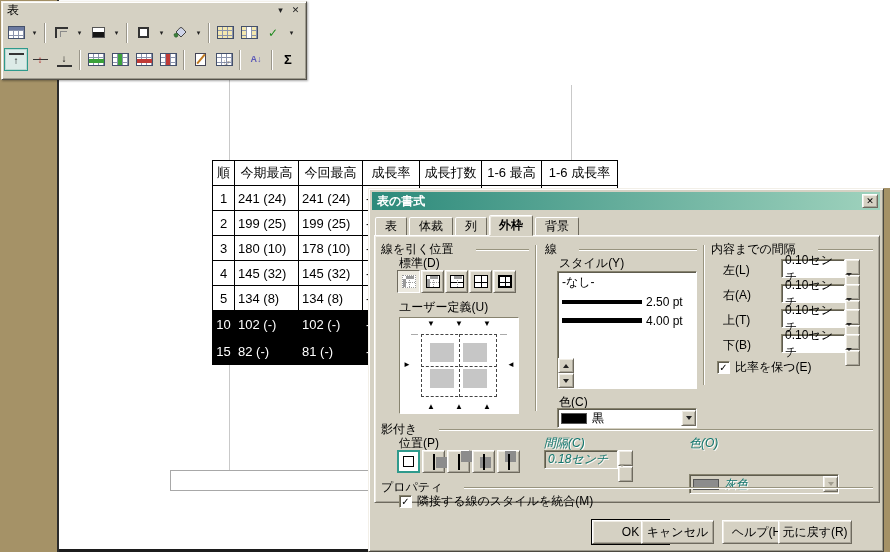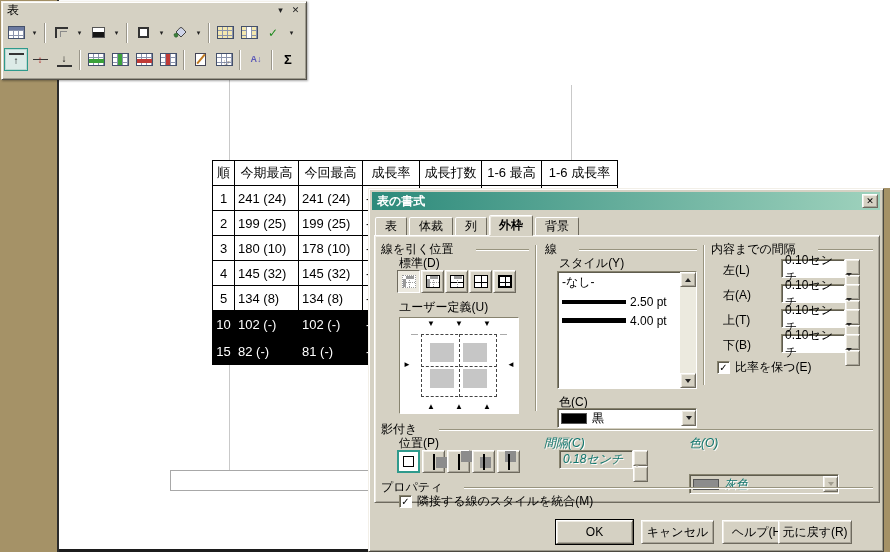--- a/index.html
+++ b/index.html
@@ -91,21 +91,21 @@
   #preview { left:30px; top:128px; width:120px; height:97px; }
   #preview .box { position:absolute; inset:0; background:#fff; border:1px solid; border-color:#87836f #ffffff #ffffff #87836f; }
   #preview .frame { position:absolute; left:22px; right:22px; top:17px; bottom:17px; border:1px dashed #444; }
   #preview .cx { position:absolute; left:22px; right:22px; top:50%; border-top:1px dashed #444; }
   #preview .cy { position:absolute; top:17px; bottom:17px; left:50%; border-left:1px dashed #444; }
   #preview .q { position:absolute; width:24px; height:19px; background:#c6c6c6; }
   #preview .ar { position:absolute; font-size:8px; line-height:1; color:#000; }
   #preview .tick { position:absolute; width:7px; height:1px; background:#aaa; }
 
   
-  #style-list { left:188px; top:82px; width:140px; height:118px; background:#fff; border:1px solid; border-color:#87836f #ffffff #ffffff #87836f; box-shadow:inset 1px 1px 0 #5f5c4e; display:flex; }
+  #style-list { left:188px; top:82px; width:140px; height:118px; background:#fff; border:1px solid; border-color:#87836f #ffffff #ffffff #87836f; box-shadow:inset 1px 1px 0 #5f5c4e; display:flex;flex-direction:column; }
   #style-items { flex:1; display:flex; flex-direction:column; padding-top:1px; }
   .sitem { height:19px; display:flex; align-items:center; padding:0 4px; gap:4px; }
   .sitem .ln { flex:1; background:#000; }
   .sitem .lbl { width:46px; text-align:left; }
   .sitem.first { justify-content:flex-start; }
   .sitem.sel { background:#14988c; }
   .t1 { height:1px; } .t2 { height:1px; } .t3 { height:2px; } .t4 { height:4px; } .t5 { height:5px; }
   .vscroll { width:16px; display:flex; flex-direction:column; justify-content:space-between; background:#eceadf; }
   .sbtn { height:15px; display:flex; align-items:center; justify-content:center; }
   .tri-u { width:0; height:0; border-left:3px solid transparent; border-right:3px solid transparent; border-bottom:4px solid #222; }
@@ -134,21 +134,21 @@
   .shbtn { width:23px; height:23px; display:flex; align-items:center; justify-content:center; margin-right:2px; }
   .shbtn.on { border:2px solid #2e9a8c; background:#fff; }
   .sq { width:11px; height:11px; border:1px solid #000; background:#fff; position:relative; }
   .sq.br::after, .sq.tr::after, .sq.bl::after, .sq.tl::after { content:""; position:absolute; width:11px; height:11px; background:#8c8c8c; z-index:-1; }
   .sq.br::after { left:2px; top:2px; } .sq.tr::after { left:2px; top:-4px; }
   .sq.bl::after { left:-4px; top:2px; } .sq.tl::after { left:-4px; top:-4px; }
   .shbtn .hold { position:relative; z-index:0; }
 
   
   .dlgbtn { position:absolute; top:331px; height:24px; display:flex; align-items:center; justify-content:center; font-size:12px; }
-  .dlgbtn.default { box-shadow:0 0 0 1px #000, inset 1px 1px 0 #efece4, inset -1px -1px 0 #a9a599; }
+  .dlgbtn.default { box-shadow:0 0 0 1px #000, inset 1px 1px 0 #efece4, inset -1px -1px 0 #a9a599;margin-left:36px; }
 
   #desk-right { position:absolute; left:884px; top:188px; width:6px; height:364px; background:#a59267; }
 </style>
 </head>
 <body>
 
 <div id="doc">
   <div class="vline" id="v1"></div>
   <div class="vline" id="v2"></div>
 
@@ -524,21 +524,21 @@
         <span class="hold"><span class="sq tr"></span></span>
       </span>
     <span class="shbtn raised">
         <span class="hold"><span class="sq bl"></span></span>
       </span>
     <span class="shbtn raised">
         <span class="hold"><span class="sq tl"></span></span>
       </span>
   </div>
   <div class="abs disabled" style="left:175px; top:246px; z-index:3;">間隔(C)</div>
-  <div class="abs spinfield dis" style="left:190px; top:261px; z-index:3;justify-content:space-between;">
+  <div class="abs spinfield dis" style="left:175px; top:261px; z-index:3;justify-content:space-between;">
     <span class="val disabled" style="width:74px;">0.18センチ</span>
     <span class="spin">
         <span class="raised"><i class="tri-u dis"></i></span>
         <span class="raised"><i class="tri-d dis"></i></span>
       </span>
   </div>
   <div class="abs disabled" style="left:320px; top:246px; z-index:3;">色(O)</div>
   <div class="abs ccombo dis" style="left:320px; top:261px; width:150px; z-index:3;">
     <span class="swatch" style="background:#8c8c8c;"></span>
     <span class="disabled">灰色</span>

